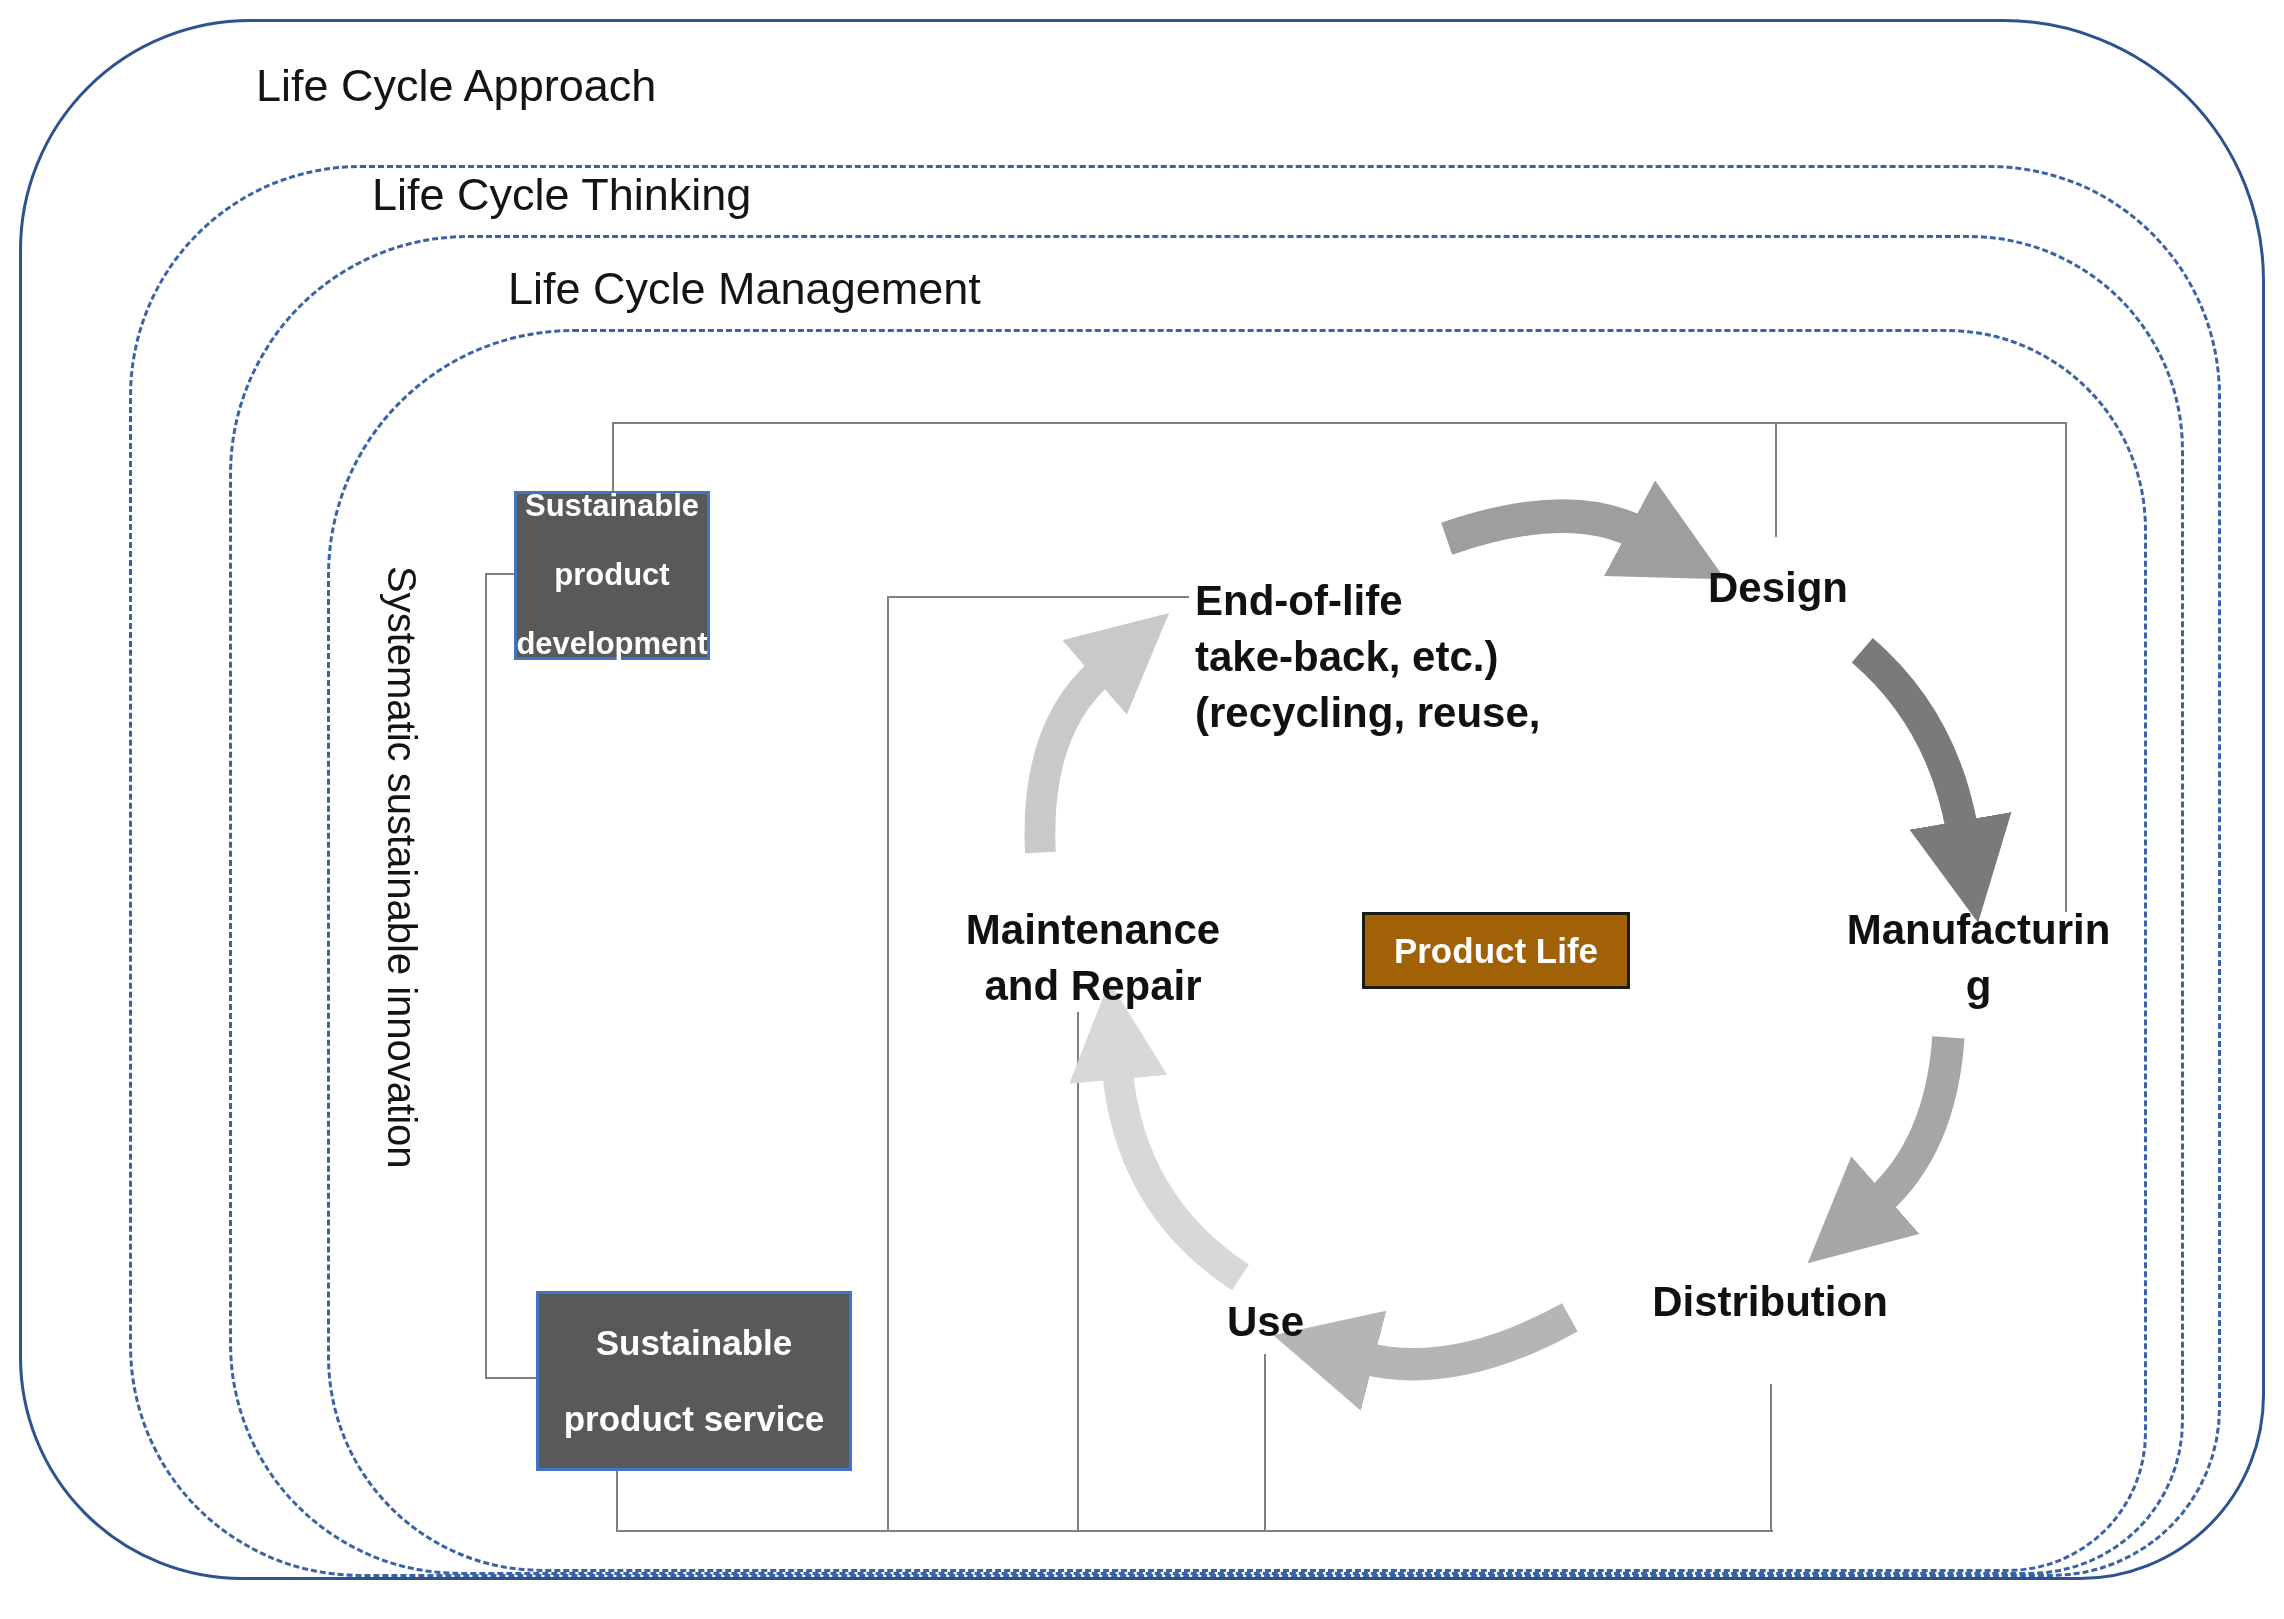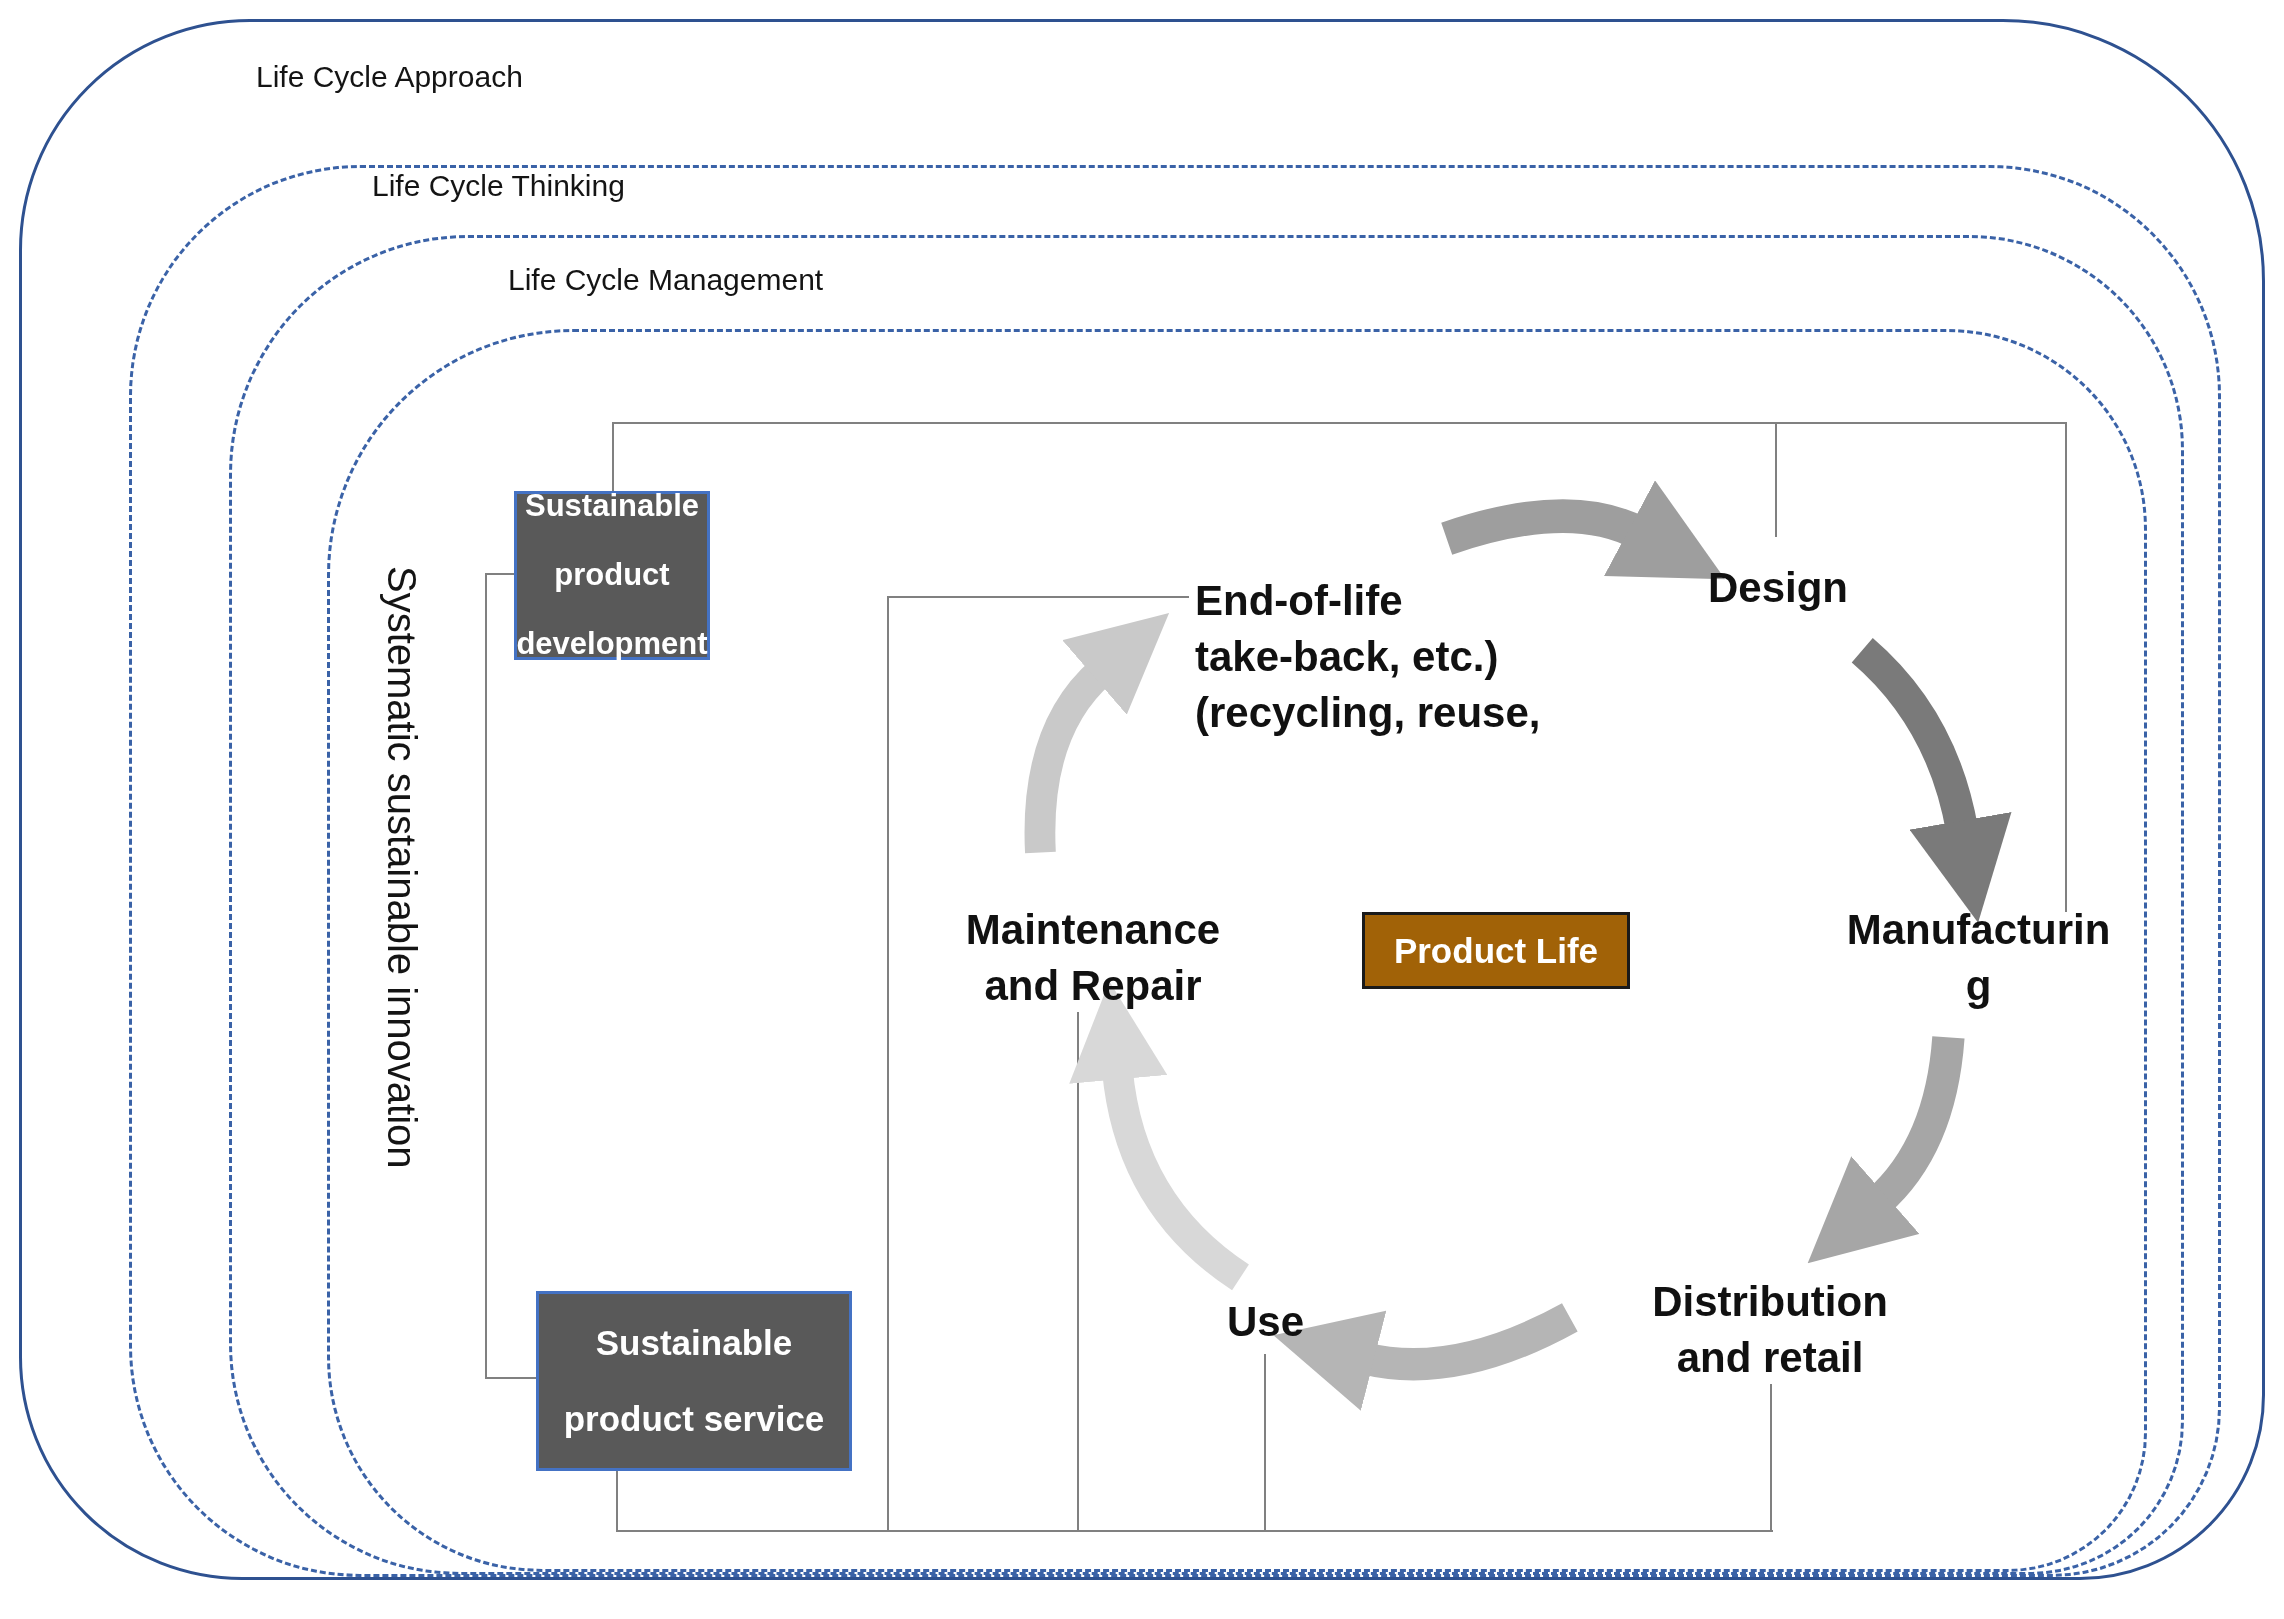--- a/index.html
+++ b/index.html
@@ -5,21 +5,21 @@
   html,body{margin:0;padding:0;background:#ffffff;}
   #canvas{position:relative;width:2284px;height:1619px;background:#ffffff;overflow:hidden;
           font-family:"Liberation Sans",sans-serif;}
   .ring{position:absolute;box-sizing:border-box;}
   .ring-solid{border:3.1px solid #2e5190;}
   .ring-dashed{border:3.1px dashed #3a62a7;}
   #ring-approach{left:19px;top:19px;width:2246px;height:1561px;border-radius:231px 262px 185px 223px;}
   #ring-thinking{left:129px;top:165px;width:2092px;height:1412px;border-radius:231px 231px 169px 231px;}
   #ring-management{left:229px;top:235px;width:1955px;height:1340px;border-radius:239px 215px 154px 231px;}
   #ring-innovation{left:327px;top:329px;width:1820px;height:1243px;border-radius:246px 200px 139px 215px;}
-  .ring-label{position:absolute;font-size:30px;font-weight:400;color:#141414;white-space:nowrap;}
+  .ring-label{position:absolute;font-size:45px;font-weight:400;color:#141414;white-space:nowrap;}
   #label-approach{left:256px;top:60px;}
   #label-thinking{left:372px;top:169px;}
   #label-management{left:508px;top:263px;}
   #label-innovation{position:absolute;left:379px;top:566px;height:877px;
       writing-mode:vertical-rl;font-size:40px;color:#141414;white-space:nowrap;}
   .line{position:absolute;background:#808080;}
   .side-box{position:absolute;box-sizing:border-box;background:#595959;border:3.1px solid #4472c4;
       color:#ffffff;font-weight:bold;display:flex;flex-direction:column;justify-content:center;
       align-items:center;text-align:center;gap:24px;}
   #box-development{left:514px;top:491px;width:196px;height:169px;font-size:31px;line-height:1.45;}
@@ -111,21 +111,20 @@
 
   <div class="stage" id="stage-design">Design</div>
 
   <div class="stage" id="stage-manufacturing">
     <div>Manufacturin</div>
     <div>g</div>
   </div>
 
   <div class="stage" id="stage-distribution">
     <div>Distribution</div>
-    <div>and retail</div>
   </div>
 
   <div class="stage" id="stage-use">Use</div>
 
   <div class="stage" id="stage-maintenance">
     <div>Maintenance</div>
     <div>and Repair</div>
   </div>
 
   <div class="stage" id="stage-end-of-life">

